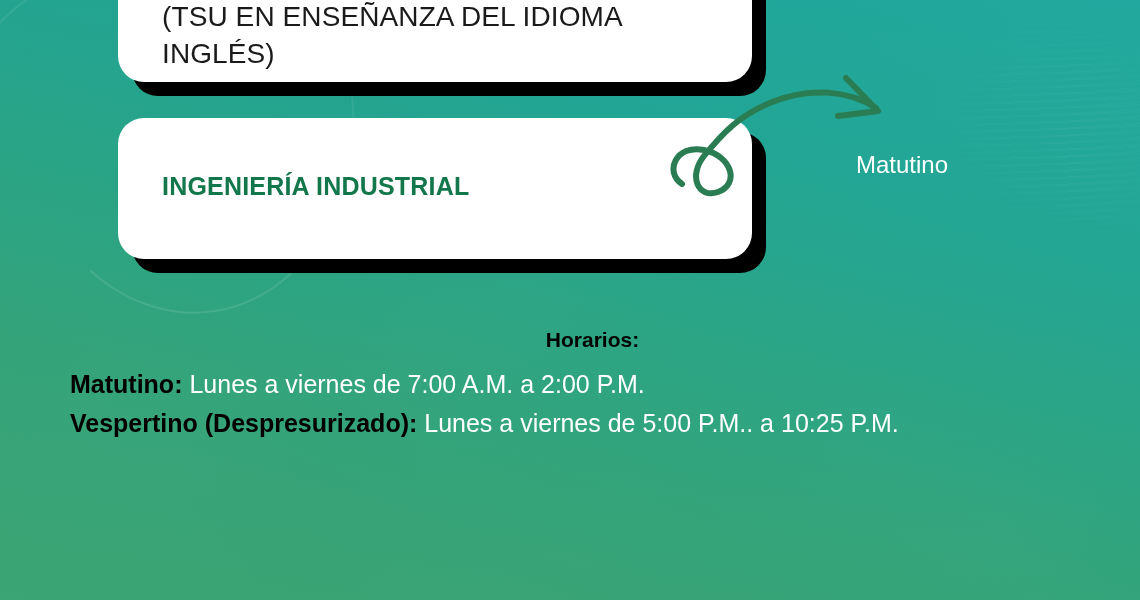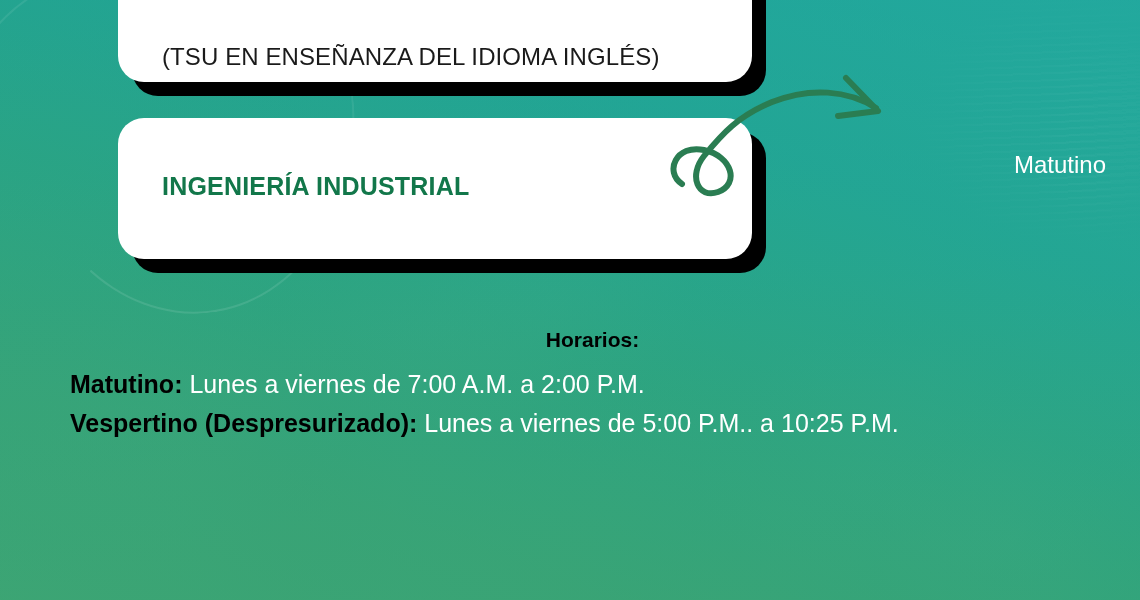--- a/index.html
+++ b/index.html
@@ -136,21 +136,21 @@
     color: #12774a;
     font-weight: bold;
     font-size: 25px;
     letter-spacing: 0.2px;
     line-height: 1.25;
     margin: 0 0 4px 0;
     font-family: "Liberation Sans", sans-serif;
   }
   .card-sub {
     color: #1a1a1a;
-    font-size: 24px;
+    font-size: 28px;
     letter-spacing: 0.1px;
     line-height: 1.3;
     margin: 0;
     font-family: "Liberation Sans", sans-serif;
   }
 
   
   .arrow-wrap {
     position: absolute;
     left: 660px;
@@ -172,21 +172,20 @@
     font-weight: bold;
     font-size: 25px;
     line-height: 1.1;
     margin: 0 0 6px 0;
   }
   .turno-value {
     color: #ffffff;
     font-size: 24px;
     line-height: 1.1;
     margin: 0;
-    text-align: right;
   }
 
   
   .horarios {
     position: absolute;
     left: 70px;
     top: 328px;
     width: 1045px;
   }
   .horarios-title {

